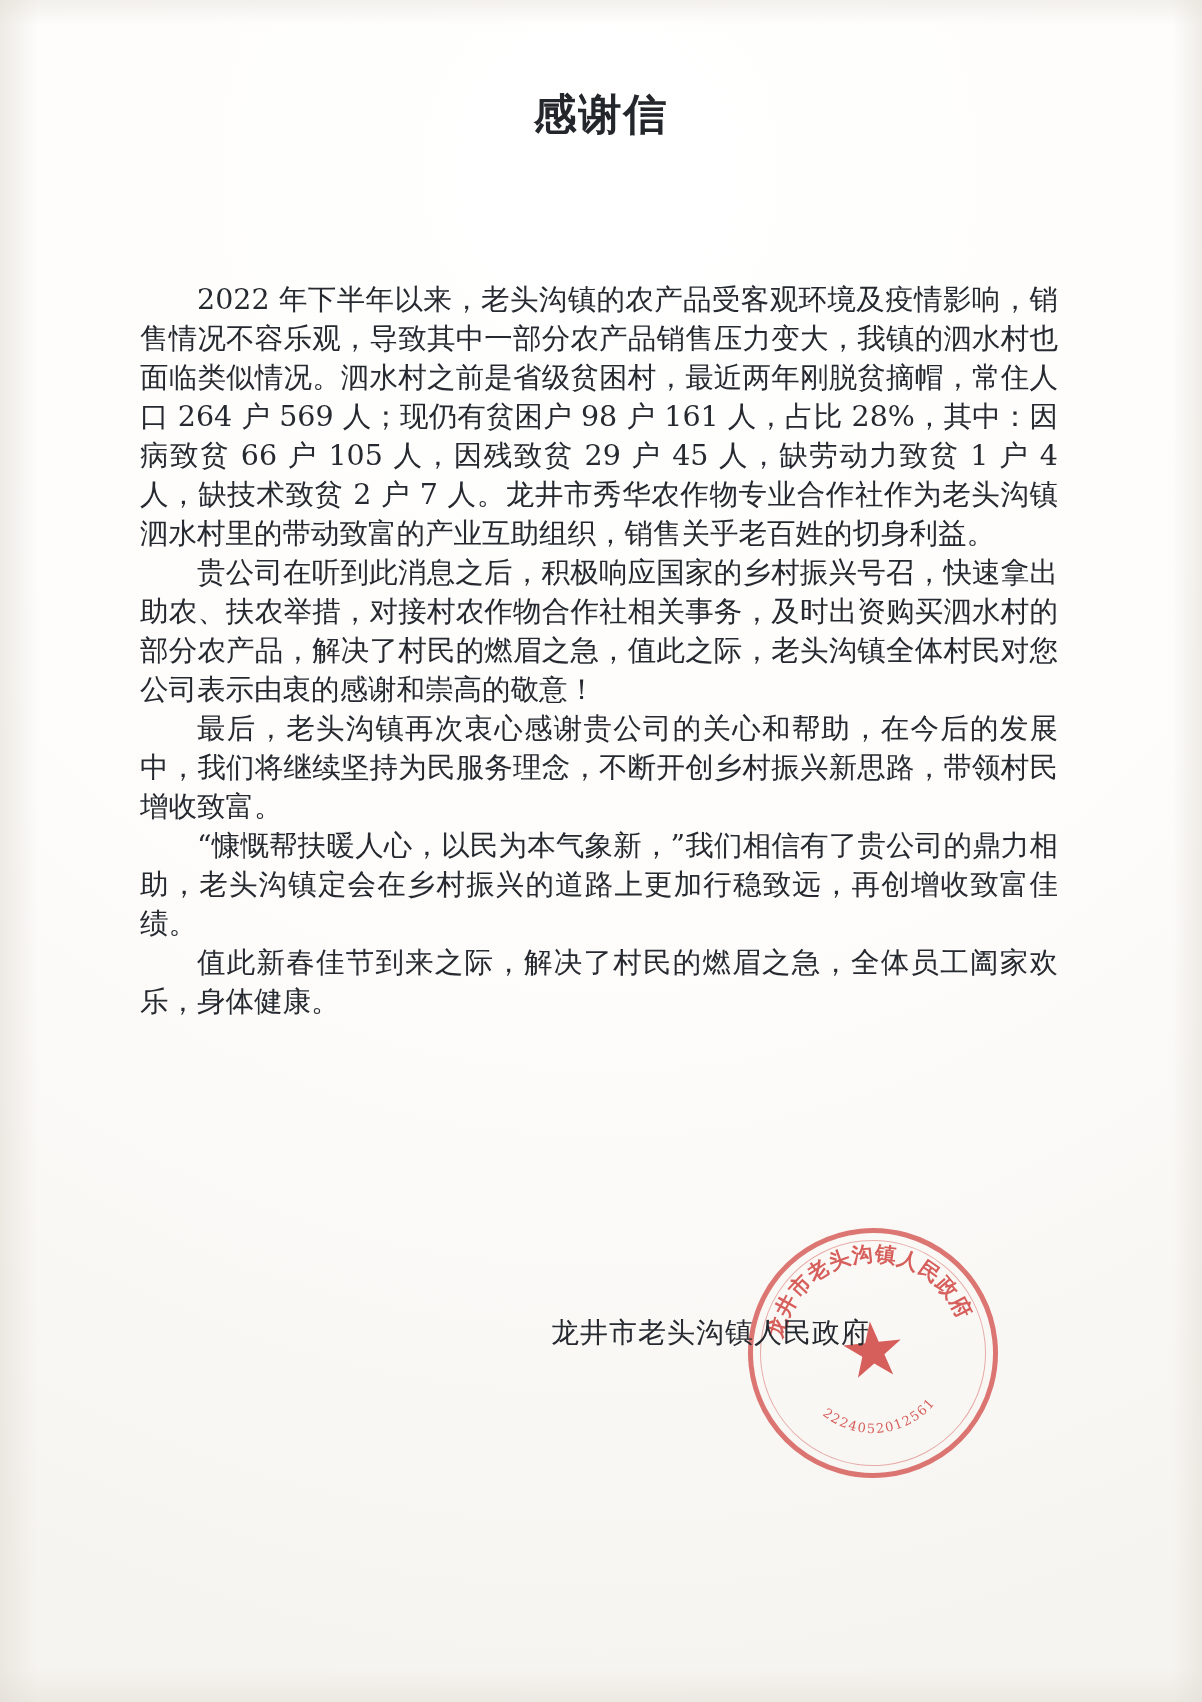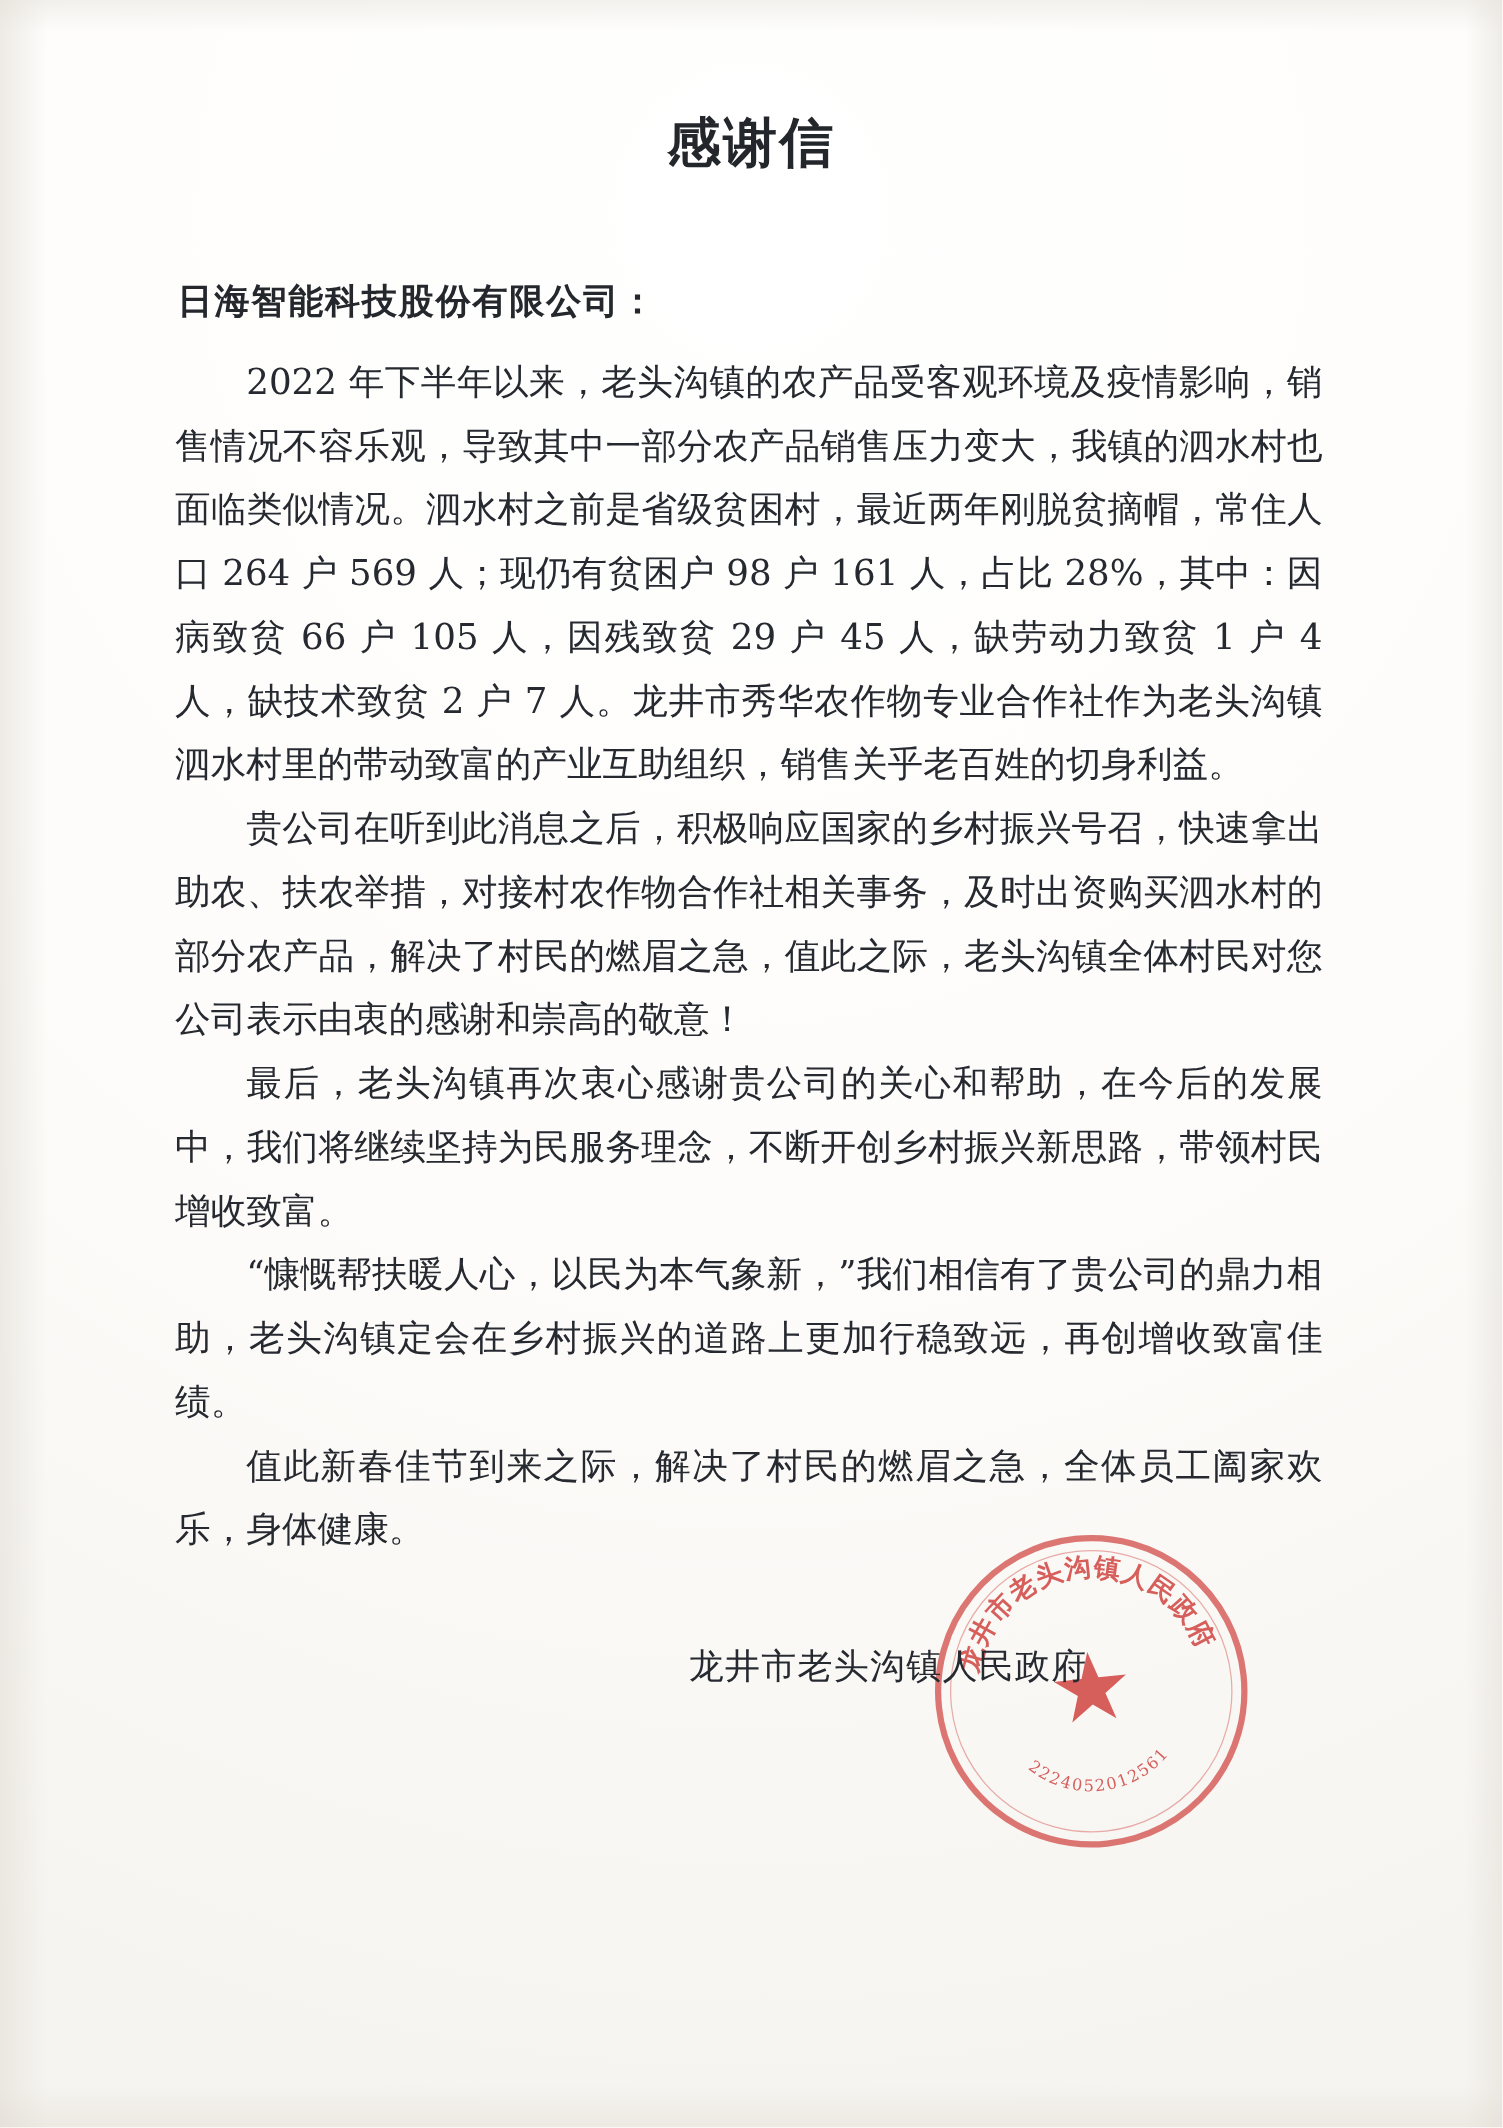--- a/index.html
+++ b/index.html
@@ -64,21 +64,21 @@
     letter-spacing: 1.5px;
     color: #24272c;
   }
 
   .body-text {
     position: absolute;
     left: 140px;
     top: 280px;
     width: 918px;
     font-size: 28.5px;
-    line-height: 51px;
+    line-height: 39px;
     color: #262a30;
     text-align: justify;
     text-justify: inter-ideograph;
   }
   .body-text p {
     margin: 0 0 0 0;
     text-indent: 2em;
   }
 
   .signature {
@@ -156,21 +156,20 @@
   }
 </style>
 </head>
 <body>
 
 <div id="page">
   <div id="content">
 
     <div class="doc-title">感谢信</div>
 
-    <div class="salutation">日海智能科技股份有限公司：</div>
 
     <div class="body-text">
       <p>2022 年下半年以来，老头沟镇的农产品受客观环境及疫情影响，销售情况不容乐观，导致其中一部分农产品销售压力变大，我镇的泗水村也面临类似情况。泗水村之前是省级贫困村，最近两年刚脱贫摘帽，常住人口 264 户 569 人；现仍有贫困户 98 户 161 人，占比 28%，其中：因病致贫 66 户 105 人，因残致贫 29 户 45 人，缺劳动力致贫 1 户 4 人，缺技术致贫 2 户 7 人。龙井市秀华农作物专业合作社作为老头沟镇泗水村里的带动致富的产业互助组织，销售关乎老百姓的切身利益。</p>
       <p>贵公司在听到此消息之后，积极响应国家的乡村振兴号召，快速拿出助农、扶农举措，对接村农作物合作社相关事务，及时出资购买泗水村的部分农产品，解决了村民的燃眉之急，值此之际，老头沟镇全体村民对您公司表示由衷的感谢和崇高的敬意！</p>
       <p>最后，老头沟镇再次衷心感谢贵公司的关心和帮助，在今后的发展中，我们将继续坚持为民服务理念，不断开创乡村振兴新思路，带领村民增收致富。</p>
       <p>“慷慨帮扶暖人心，以民为本气象新，”我们相信有了贵公司的鼎力相助，老头沟镇定会在乡村振兴的道路上更加行稳致远，再创增收致富佳绩。</p>
       <p>值此新春佳节到来之际，解决了村民的燃眉之急，全体员工阖家欢乐，身体健康。</p>
     </div>
 
     <div class="seal">

